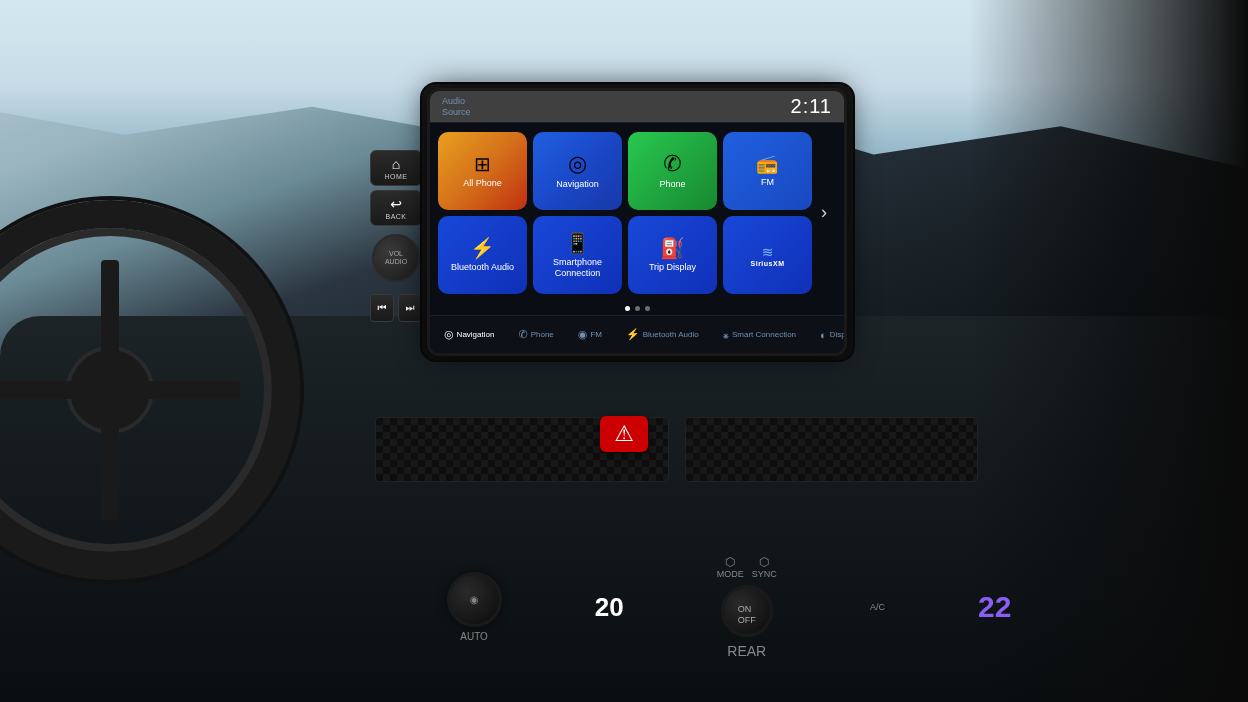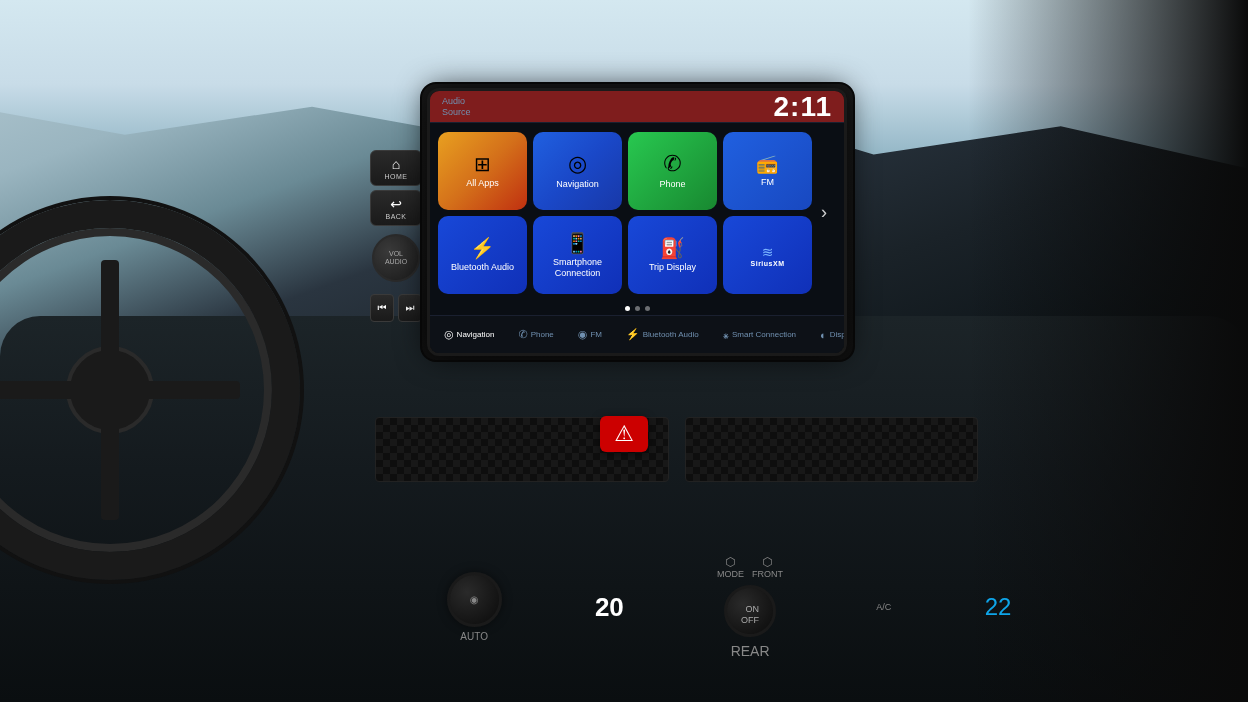--- a/index.html
+++ b/index.html
@@ -193,34 +193,34 @@
       height: 100%;
       background: #0a0e14;
     }
 
     
     .screen-header {
       display: flex;
       justify-content: space-between;
       align-items: center;
       padding: 6px 12px;
-      background: #7f1d1d;
+      background: #404040;
       border-bottom: 1px solid #1a2030;
       height: 32px;
     }
 
     .audio-source-label {
       font-size: 9px;
       color: #7090b0;
       line-height: 1.2;
     }
 
     .screen-time {
-      font-size: 28px;
-      font-weight: bold;
+      font-size: 20px;
+      font-weight: normal;
       color: #fff;
       letter-spacing: 1px;
     }
 
     .app-grid {
       display: grid;
       grid-template-columns: repeat(4, 1fr);
       grid-template-rows: repeat(2, 1fr);
       gap: 6px;
       flex: 1;
@@ -496,21 +496,21 @@
       <div class="screen-time">2:11</div>
     </div>
 
     <div class="screen-content">
 
       <div class="grid-area">
         <div class="app-grid">
 
           <div class="app-tile tile-allapps">
             <span class="tile-icon" style="font-size:20px;">⊞</span>
-            <span class="tile-label">All Apps</span>
+            <span class="tile-label">All Phone</span>
           </div>
           <div class="app-tile tile-navigation">
             <span class="tile-icon" style="font-size:22px;">◎</span>
             <span class="tile-label">Navigation</span>
           </div>
           <div class="app-tile tile-phone">
             <span class="tile-icon" style="font-size:22px;">✆</span>
             <span class="tile-label">Phone</span>
           </div>
           <div class="app-tile tile-fm">
@@ -606,37 +606,37 @@
   </div>
 
   <div style="text-align:center;display:flex;flex-direction:column;align-items:center;gap:6px;">
     <div style="display:flex;gap:8px;">
       <div style="font-size:9px;color:#888;text-align:center;">
         <div style="font-size:12px;">⬡</div>
         <div>MODE</div>
       </div>
       <div style="font-size:9px;color:#888;text-align:center;">
         <div style="font-size:12px;">⬡</div>
-        <div>FRONT</div>
+        <div>SYNC</div>
       </div>
     </div>
 
     <div style="width:52px;height:52px;border-radius:50%;background:radial-gradient(circle at 35% 35%,#2a2a2a,#0a0a0a);border:3px solid #1a1a1a;display:flex;align-items:center;justify-content:center;cursor:pointer;">
-      <span style="font-size:9px;color:#aaa;text-align:right;line-height:1.2;margin-top:8px;">ON<br>OFF</span>
+      <span style="font-size:9px;color:#aaa;text-align:left;line-height:1.2;margin-top:8px;">ON<br>OFF</span>
     </div>
 
     <div style="font-size:14px;color:#888;text-align:center;">
       <div>REAR</div>
     </div>
   </div>
 
   <div style="text-align:right;">
     <div style="font-size:9px;color:#888;">A/C</div>
   </div>
 
   <div style="text-align:center;">
-    <div style="font-size:24px;color:#0ea5e9;font-weight:normal;">22</div>
+    <div style="font-size:30px;color:#8b5cf6;font-weight:bold;">22</div>
   </div>
 
 
 </div>
 
 <div class="right-panel"></div>
 
 </body></html>

